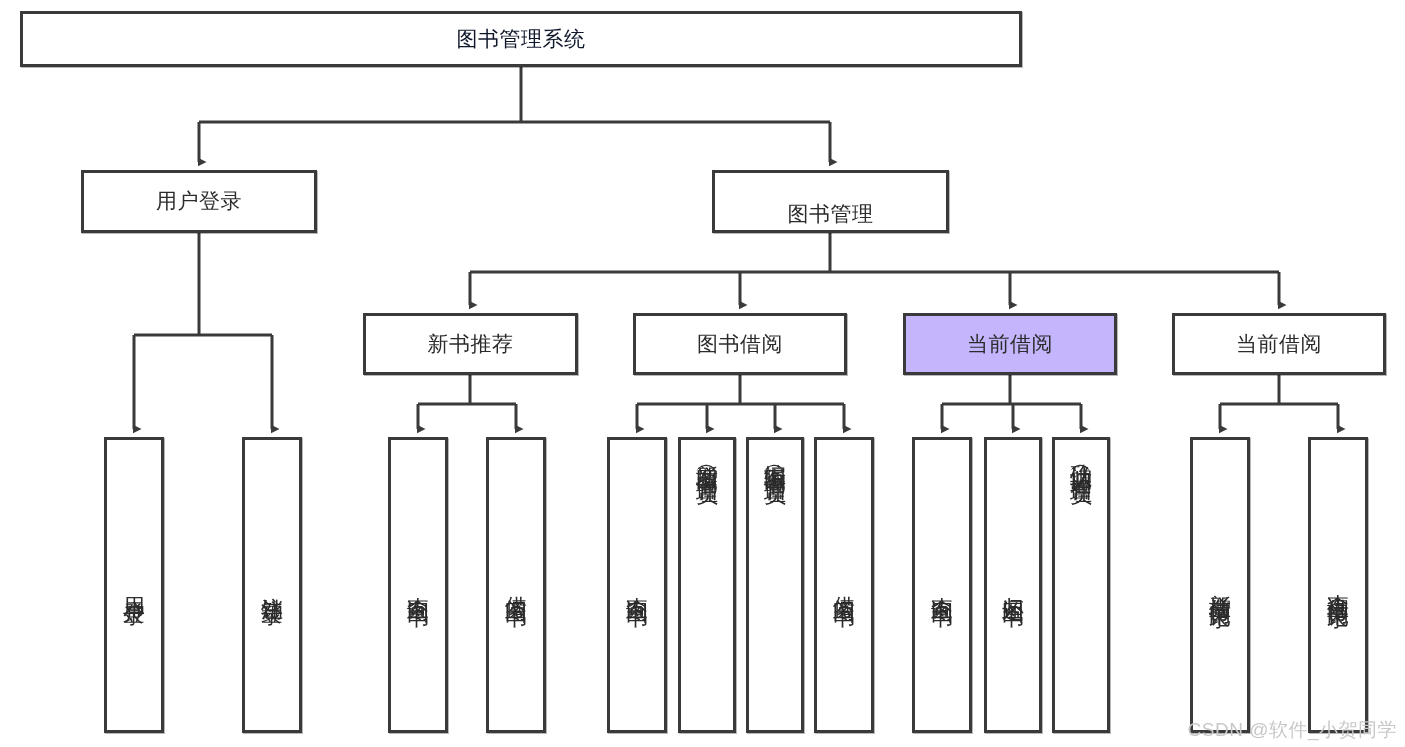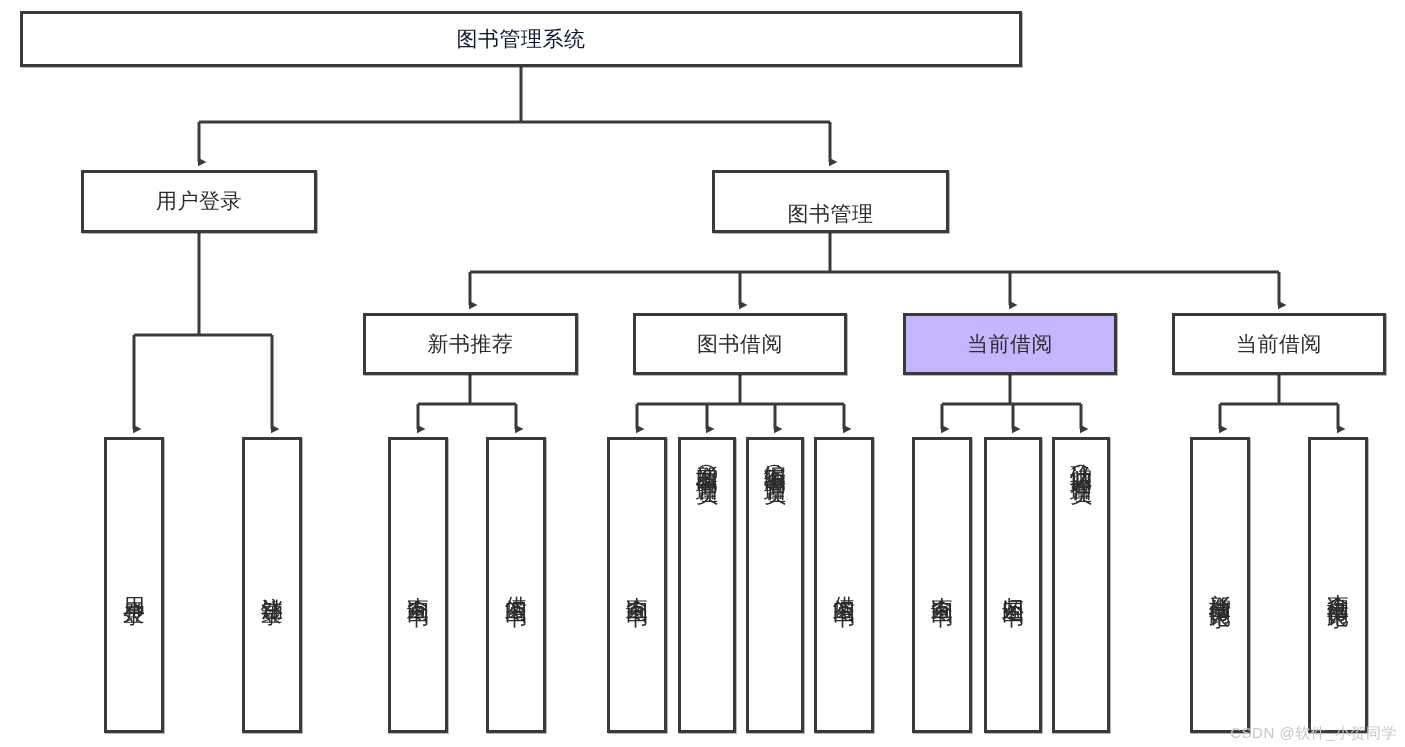--- a/index.html
+++ b/index.html
@@ -56,21 +56,21 @@
     padding-top: 6px;
   }
   .node.leaf.centered {
     align-items: center;
     padding-top: 0;
   }
   .watermark {
     position: absolute;
     right: 8px;
     bottom: 4px;
-    font-size: 15px;
+    font-size: 19px;
     color: #c8c8c8;
     letter-spacing: 0.5px;
     white-space: nowrap;
     user-select: none;
     margin-left: 37px;
   }
 </style>
 </head>
 <body>
 

